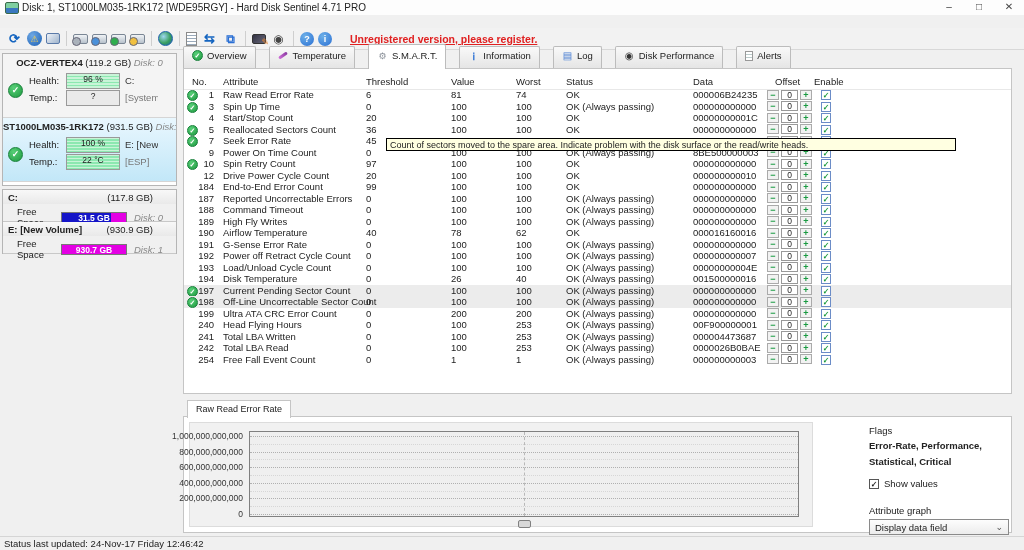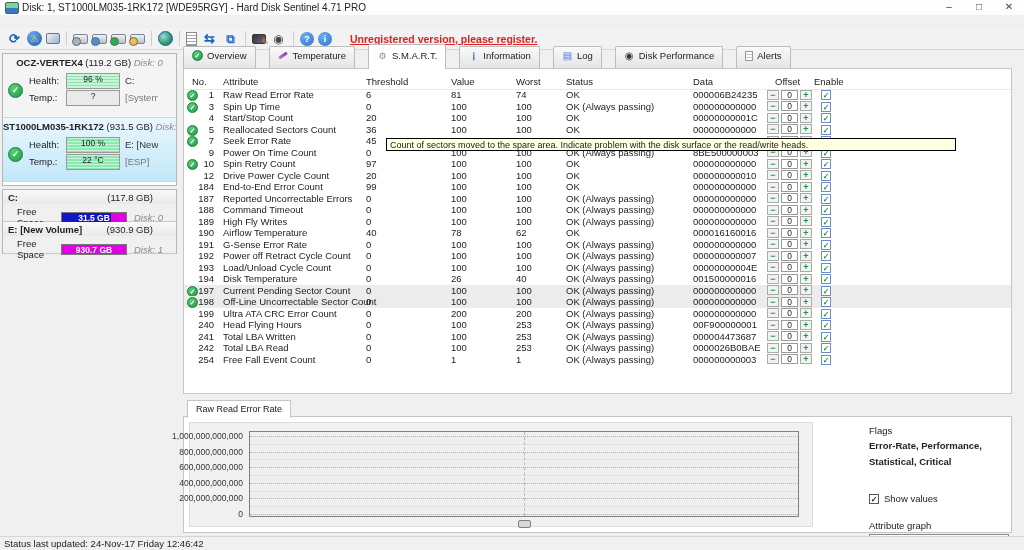--- a/index.html
+++ b/index.html
@@ -146,21 +146,21 @@
   .ytick{position:absolute;right:3px;font-size:8.5px;color:#333;white-space:nowrap;}
   .plot{position:absolute;left:59px;top:8px;width:550px;height:86px;background:#efefef;
     border:1px solid #808080;box-sizing:border-box;}
   .gridline{position:absolute;left:0;right:0;height:0;border-top:1px dotted #b0b0b0;}
   .gridline.minor{border-top-color:#d6d6d6;}
   .vline{position:absolute;left:50%;top:0;bottom:0;width:0;border-left:1px dashed #b8b8b8;}
   .slider{position:absolute;left:328px;top:97px;width:11px;height:6px;background:#d8d8d8;
     border:1px solid #808080;border-radius:2px;}
   .flags{position:absolute;left:685px;top:8px;width:142px;font-size:9.5px;}
   .fl-value{font-weight:bold;line-height:16px;margin-top:2px;}
-  .show-row{margin-top:23px;display:flex;align-items:center;gap:5px;}
+  .show-row{margin-top:8px;display:flex;align-items:center;gap:5px;}
   .cb2{display:inline-block;width:10px;height:10px;border:1px solid #555;background:#fff;color:#222;
     font-size:8px;line-height:9px;text-align:center;font-weight:bold;box-sizing:border-box;}
   .cb2::before{content:"✓";}
   .ag-label{margin-top:16px;}
   .combo{margin-top:3px;width:140px;height:16px;border:1px solid #8a8a8a;
     background:linear-gradient(180deg,#fdfdfd,#ececec);display:flex;align-items:center;
     justify-content:space-between;padding:0 5px;font-size:9.5px;box-sizing:border-box;}
   .chev{color:#555;font-size:9px;}
   .chev::before{content:"⌄";}
   

